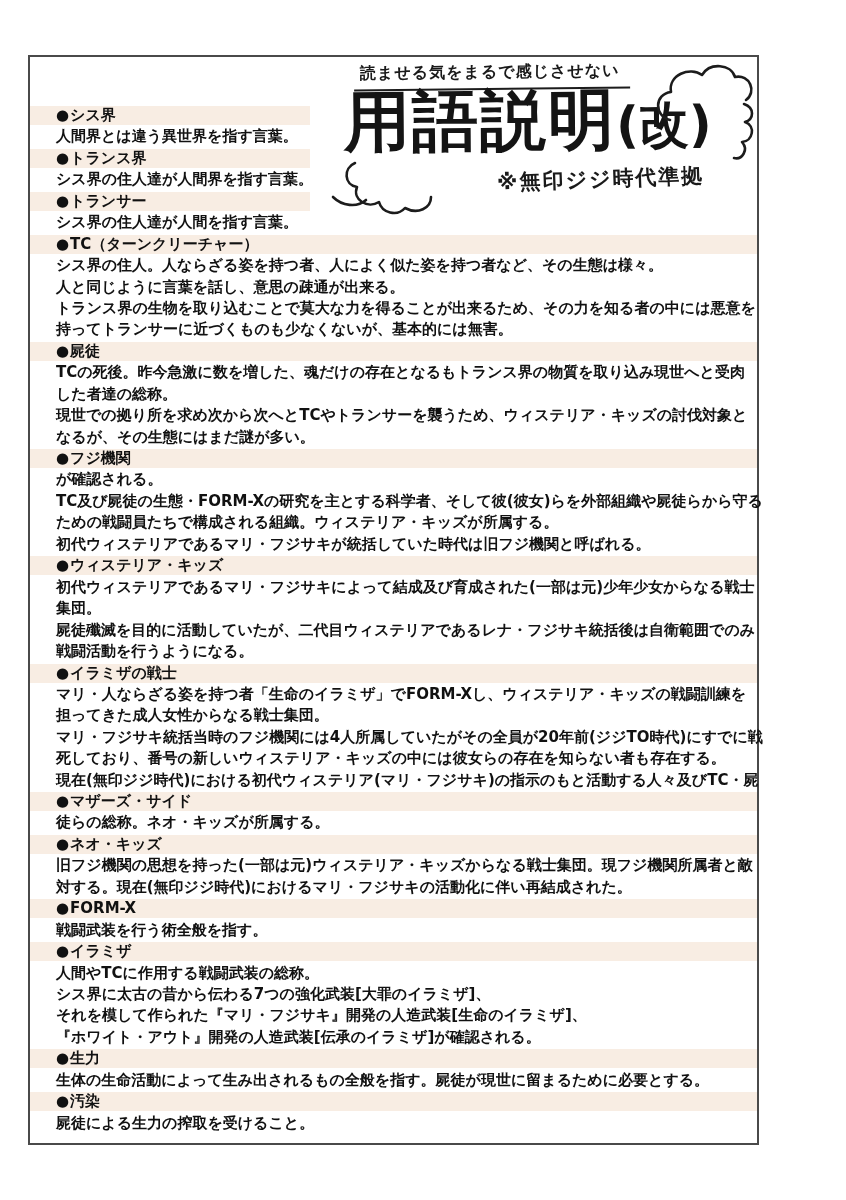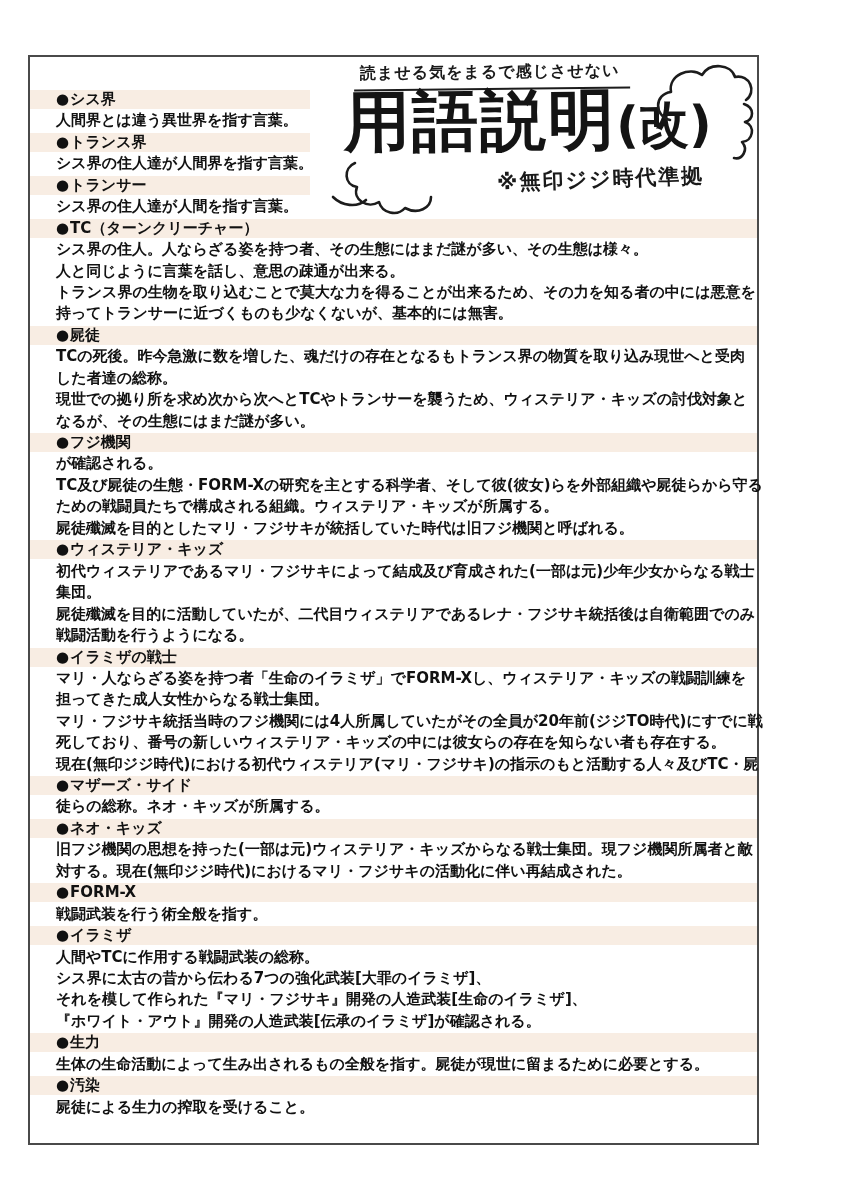--- a/index.html
+++ b/index.html
@@ -5,21 +5,21 @@
   html,body{margin:0;padding:0;}
   body{
     width:846px;height:1200px;position:relative;background:#ffffff;
     font-family:"DejaVu Sans",sans-serif;color:#111;
     overflow:hidden;
   }
   .frame{
     position:absolute;left:28px;top:55px;width:731px;height:1090px;
     border:2px solid #4a4a4a;box-sizing:border-box;background:#fff;
   }
-  .content{padding-top:32px;}
+  .content{padding-top:48px;}
   .line{
     height:21.45px;line-height:21.45px;font-size:15px;font-weight:bold;
     white-space:nowrap;overflow:visible;
   }
   .body-line{padding-left:26px;}
   .term-line{display:flex;align-items:center;}
   .term-bar{
     height:19px;line-height:19px;background:var(--hl,#f8ede3);
     padding-left:26px;width:100%;box-sizing:border-box;
   }
@@ -69,21 +69,21 @@
     <div class="line term-line">
       <div class="term-bar short"><span class="bullet">●</span><span class="term-text">トランサー</span></div>
     </div>
   <div class="line body-line">シス界の住人達が人間を指す言葉。</div>
       </div>
 
   <div>
     <div class="line term-line">
       <div class="term-bar"><span class="bullet">●</span><span class="term-text">TC（ターンクリーチャー）</span></div>
     </div>
-  <div class="line body-line">シス界の住人。人ならざる姿を持つ者、その生態にはまだ謎が多い、その生態は様々。</div>
+  <div class="line body-line">シス界の住人。人ならざる姿を持つ者、人によく似た姿を持つ者など、その生態は様々。</div>
         <div class="line body-line">人と同じように言葉を話し、意思の疎通が出来る。</div>
         <div class="line body-line">トランス界の生物を取り込むことで莫大な力を得ることが出来るため、その力を知る者の中には悪意を</div>
         <div class="line body-line">持ってトランサーに近づくものも少なくないが、基本的には無害。</div>
       </div>
 
   <div>
     <div class="line term-line">
       <div class="term-bar"><span class="bullet">●</span><span class="term-text">屍徒</span></div>
     </div>
   <div class="line body-line">TCの死後。昨今急激に数を増した、魂だけの存在となるもトランス界の物質を取り込み現世へと受肉</div>
@@ -92,21 +92,21 @@
         <div class="line body-line">なるが、その生態にはまだ謎が多い。</div>
       </div>
 
   <div>
     <div class="line term-line">
       <div class="term-bar"><span class="bullet">●</span><span class="term-text">フジ機関</span></div>
     </div>
   <div class="line body-line">が確認される。</div>
         <div class="line body-line">TC及び屍徒の生態・FORM-Xの研究を主とする科学者、そして彼(彼女)らを外部組織や屍徒らから守る</div>
         <div class="line body-line">ための戦闘員たちで構成される組織。ウィステリア・キッズが所属する。</div>
-        <div class="line body-line">屍徒殲滅を目的としたマリ・フジサキが統括していた時代は旧フジ機関と呼ばれる。</div>
+        <div class="line body-line">初代ウィステリアであるマリ・フジサキが統括していた時代は旧フジ機関と呼ばれる。</div>
       </div>
 
   <div>
     <div class="line term-line">
       <div class="term-bar"><span class="bullet">●</span><span class="term-text">ウィステリア・キッズ</span></div>
     </div>
   <div class="line body-line">初代ウィステリアであるマリ・フジサキによって結成及び育成された(一部は元)少年少女からなる戦士</div>
         <div class="line body-line">集団。</div>
         <div class="line body-line">屍徒殲滅を目的に活動していたが、二代目ウィステリアであるレナ・フジサキ統括後は自衛範囲でのみ</div>
         <div class="line body-line">戦闘活動を行うようになる。</div>

